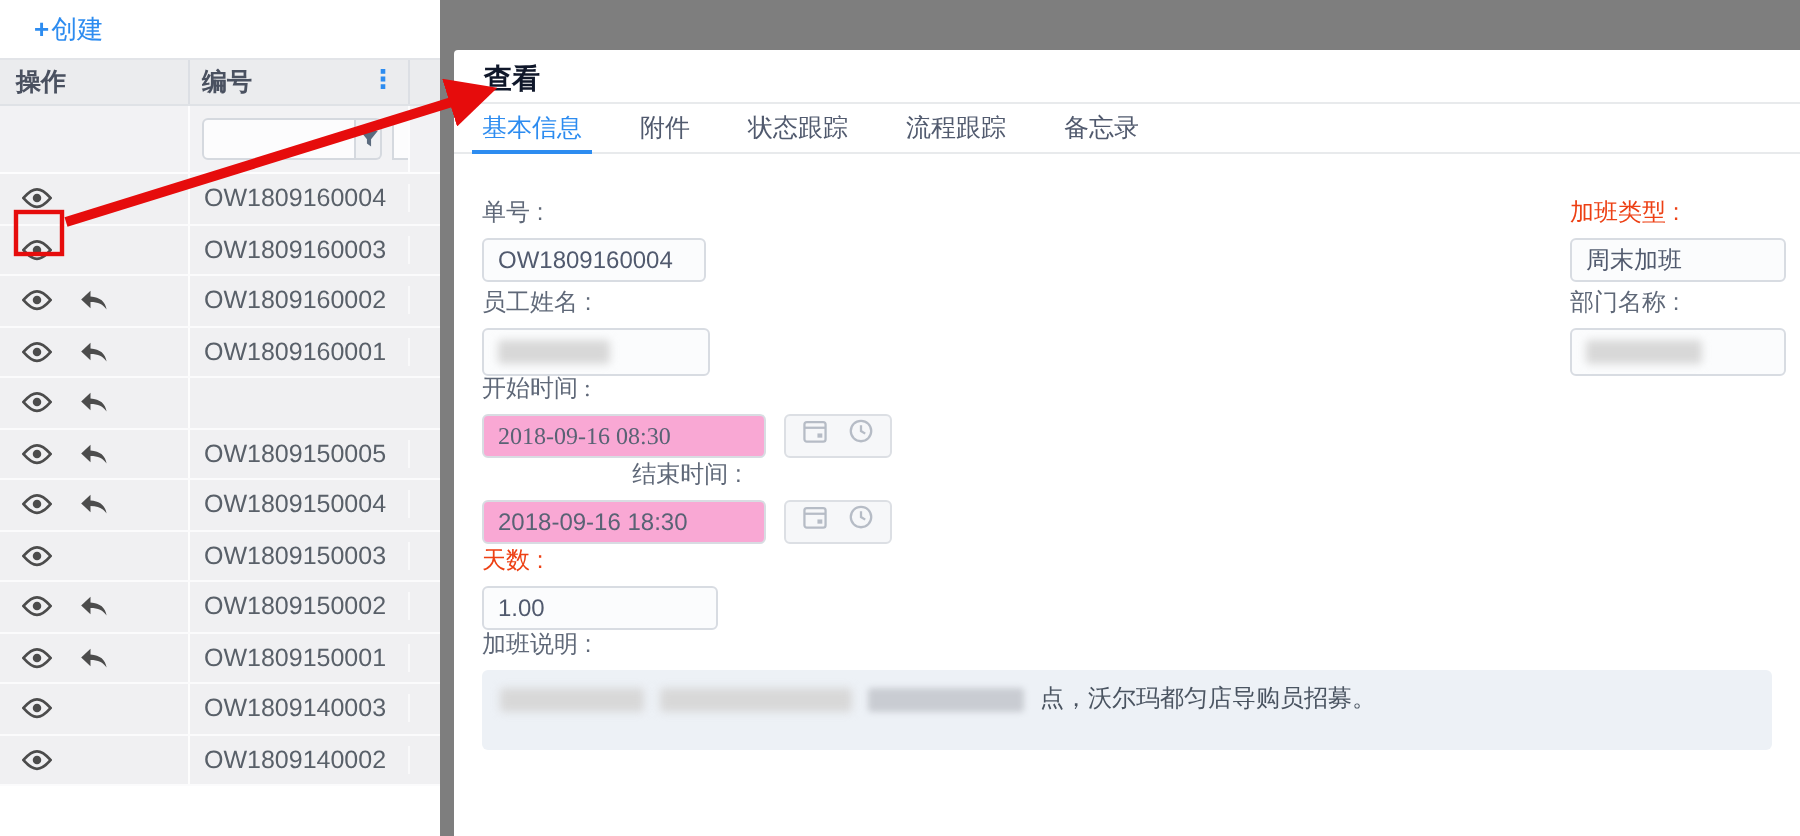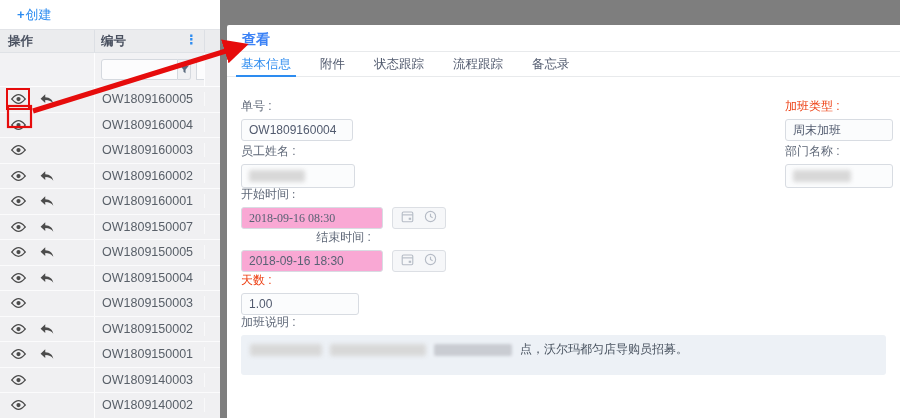--- a/index.html
+++ b/index.html
@@ -34,21 +34,21 @@
   .cell-actions { width:95px; height:100%; display:flex; align-items:center; padding-left:9px; gap:11px; border-right:1px solid rgba(255,255,255,.85); }
   .cell-number { width:110px; padding-left:7px; font-size:12.5px; color:#596069; border-right:1px solid rgba(255,255,255,.6); white-space:nowrap; }
   .cell-stub { flex:1; }
   .icon-btn { display:inline-flex; width:18px; height:16px; align-items:center; justify-content:center; cursor:pointer; }
   .icon-btn.hidden { visibility:hidden; }
   .boxed { outline:2px solid #e60c0c; outline-offset:1px; }
 
   
   .backdrop { position:absolute; left:220px; top:0; width:680px; height:418px; background:#7e7e7e; }
   .panel { position:absolute; left:227px; top:25px; width:673px; height:393px; background:#fff; border-radius:2px 0 0 0; }
-  .panel-title { height:27px; line-height:28px; padding-left:15px; font-size:14px; font-weight:bold; color:#3b82f6; border-bottom:1px solid #e8eaec; }
+  .panel-title { height:27px; line-height:28px; padding-left:15px; font-size:14px; font-weight:bold; color:#0f172a; border-bottom:1px solid #e8eaec; }
   .tabs { height:25px; display:flex; padding-left:14px; gap:29px; border-bottom:1px solid #e8eaec; font-size:12.5px; color:#515a6e; }
   .tab { line-height:24px; position:relative; cursor:pointer; white-space:nowrap; }
   .tab.active { color:#2d8cf0; }
   .tab.active::after { content:""; position:absolute; left:-5px; right:-5px; bottom:-1px; height:2px; background:#2d8cf0; }
 
   .form { position:absolute; left:0; top:0; width:673px; height:393px; }
   .fld { position:absolute; }
   .lbl { font-size:12px; color:#5f6878; white-space:nowrap; }
   .lbl.req { color:#ed4014; }
   .inp { margin-top:4px; height:22px; border:1px solid #d8dce2; border-radius:3px; background:#fbfcfd;
@@ -88,37 +88,20 @@
       <span class="f-btn">
         <svg width="11" height="11" viewBox="0 0 16 16">
             <path d="M1.5 2h13l-5 6.2v5.3l-3-2.2V8.2z" fill="#5b6b7e"></path>
           </svg>
       </span>
       <span class="f-stub"></span>
     </div>
     <div class="c3"></div>
   </div>
   <div class="tbody">
-  <div class="trow">
-    <div class="cell-actions">
-      <span class="icon-btn eye boxed">
-        <svg width="15" height="12" viewBox="0 0 24 18">
-              <path d="M12 2C6.5 2 2.2 8 1.2 9c1 1 5.3 7 10.8 7s9.8-6 10.8-7c-1-1-5.3-7-10.8-7z" fill="none" stroke="#4c4c4c" stroke-width="2.2"></path>
-              <circle cx="12" cy="9" r="3.4" fill="#4c4c4c"></circle>
-            </svg>
-      </span>
-      <span class="icon-btn undo">
-        <svg width="14" height="12" viewBox="0 0 24 20">
-              <path d="M9 7V2L1 9.5 9 17v-5.2c6.5 0 10.8 2 13.8 6.4C21.6 11.5 17.5 7.6 9 7z" fill="#4c4c4c"></path>
-            </svg>
-      </span>
-    </div>
-    <div class="cell-number"><span>OW1809160005</span></div>
-    <div class="cell-stub"></div>
-  </div>
 
   <div class="trow">
     <div class="cell-actions">
       <span class="icon-btn eye">
         <svg width="15" height="12" viewBox="0 0 24 18">
               <path d="M12 2C6.5 2 2.2 8 1.2 9c1 1 5.3 7 10.8 7s9.8-6 10.8-7c-1-1-5.3-7-10.8-7z" fill="none" stroke="#4c4c4c" stroke-width="2.2"></path>
               <circle cx="12" cy="9" r="3.4" fill="#4c4c4c"></circle>
             </svg>
       </span>
       <span class="icon-btn undo hidden">
@@ -192,21 +175,20 @@
               <path d="M12 2C6.5 2 2.2 8 1.2 9c1 1 5.3 7 10.8 7s9.8-6 10.8-7c-1-1-5.3-7-10.8-7z" fill="none" stroke="#4c4c4c" stroke-width="2.2"></path>
               <circle cx="12" cy="9" r="3.4" fill="#4c4c4c"></circle>
             </svg>
       </span>
       <span class="icon-btn undo">
         <svg width="14" height="12" viewBox="0 0 24 20">
               <path d="M9 7V2L1 9.5 9 17v-5.2c6.5 0 10.8 2 13.8 6.4C21.6 11.5 17.5 7.6 9 7z" fill="#4c4c4c"></path>
             </svg>
       </span>
     </div>
-    <div class="cell-number"><span>OW1809150007</span></div>
     <div class="cell-stub"></div>
   </div>
 
   <div class="trow">
     <div class="cell-actions">
       <span class="icon-btn eye">
         <svg width="15" height="12" viewBox="0 0 24 18">
               <path d="M12 2C6.5 2 2.2 8 1.2 9c1 1 5.3 7 10.8 7s9.8-6 10.8-7c-1-1-5.3-7-10.8-7z" fill="none" stroke="#4c4c4c" stroke-width="2.2"></path>
               <circle cx="12" cy="9" r="3.4" fill="#4c4c4c"></circle>
             </svg>

